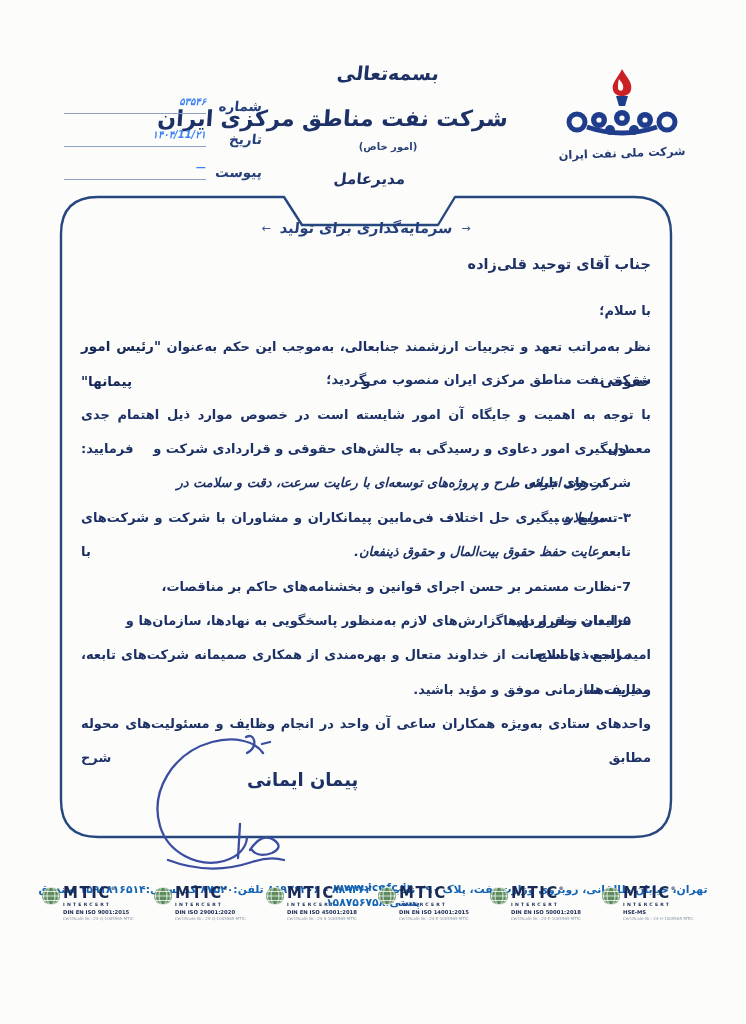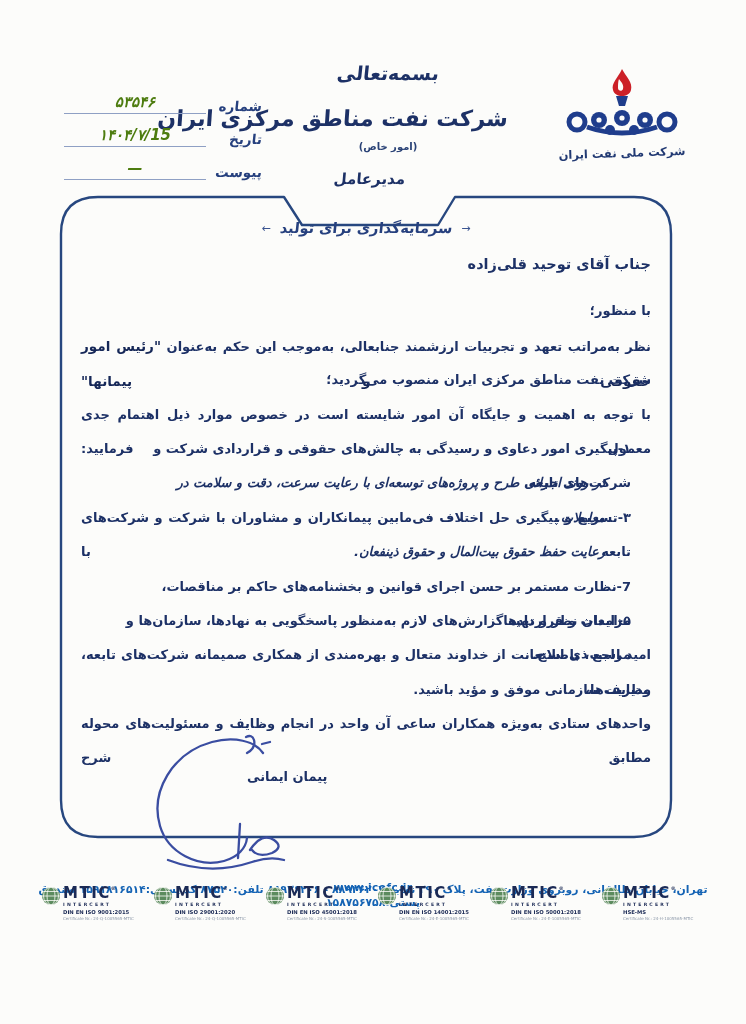--- a/index.html
+++ b/index.html
@@ -11,41 +11,41 @@
   .nioc-caption{font-size:11.5px;font-weight:bold;color:#223a73;transform:rotate(-2deg);margin-top:-2px;}
 
   .head-center{position:absolute;top:62px;left:268px;width:240px;text-align:center;color:#1d3166;}
   .bismillah{font-size:19px;font-weight:bold;transform:skewX(-6deg);}
   .company{font-size:22px;font-weight:bold;margin-top:22px;white-space:nowrap;transform:skewX(-4deg);}
   .company-type{font-size:10px;font-weight:bold;margin-top:10px;color:#2a4276;}
 
   .meta{position:absolute;top:88px;left:64px;width:198px;direction:rtl;}
   .meta-row{display:flex;align-items:flex-end;height:26px;margin-bottom:7px;}
   .meta-label{width:50px;font-size:13.5px;font-weight:bold;color:#26407e;transform:skewX(-6deg);padding-left:6px;}
-  .meta-value{flex:1;border-bottom:1.4px solid #8fa0c4;text-align:center;font-size:15px;font-weight:bold;font-style:italic;color:#4d7c0f;line-height:22px;}
+  .meta-value{flex:1;border-bottom:1.4px solid #8fa0c4;text-align:right;font-size:10px;font-weight:bold;font-style:italic;color:#3b82f6;line-height:22px;}
 
   .role{position:absolute;top:170px;left:284px;width:171px;text-align:center;font-size:15px;font-weight:bold;color:#1d3166;transform:skewX(-5deg);}
 
   
   svg.overlay{position:absolute;left:0;top:0;pointer-events:none;}
   .content{position:absolute;left:61px;top:197px;width:610px;height:641px;box-sizing:border-box;padding:0 20px;direction:rtl;}
   .slogan{height:50px;display:flex;align-items:center;justify-content:center;gap:9px;padding-top:12px;box-sizing:border-box;color:#26407e;}
   .slogan-text{font-size:14.5px;font-weight:bold;transform:skewX(-6deg);}
   .slogan-arrow{font-size:11px;color:#3a5490;}
 
   .ln{height:34.4px;line-height:34.4px;margin:0;font-size:13px;font-weight:bold;color:#1d3166;overflow:visible;}
   .lg{font-size:14.5px;}
   .right{margin-left:43px;}
   .just{text-align:justify;text-align-last:justify;}
   .ind1{padding-right:20px;}
   .ind2{padding-right:46px;font-style:italic;}
   .gap{margin-top:13px;}
   .b-strong{color:#152757;font-size:13.6px;}
 
-  .signer-name{position:absolute;left:247px;top:769px;font-size:13px;font-weight:bold;color:#1d3166;white-space:nowrap;}
+  .signer-name{position:absolute;left:247px;top:769px;font-size:18px;font-weight:bold;color:#1d3166;white-space:nowrap;}
 
   
   .addr{position:absolute;top:872px;left:0;width:746px;text-align:center;font-size:10.8px;font-weight:bold;color:#1463b4;direction:rtl;}
   .addr .ltr{direction:ltr;unicode-bidi:isolate;}
   .site{position:absolute;top:870px;left:0;width:746px;text-align:center;font-size:10.5px;font-weight:bold;color:#1463b4;letter-spacing:.5px;}
   .certs{position:absolute;top:886px;left:28px;width:690px;display:flex;justify-content:center;gap:8px;direction:ltr;}
   .cert{display:flex;gap:2px;width:104px;}
   .cert-col{display:flex;flex-direction:column;align-items:flex-start;line-height:1.25;}
   .brand{font-size:15px;font-weight:900;color:#1b2a55;letter-spacing:1.5px;line-height:1;}
   .reg{font-size:5px;vertical-align:top;}
@@ -90,42 +90,42 @@
     <div class="company-type">(امور خاص)</div>
   </div>
 
   <div class="meta">
     <div class="meta-row">
       <span class="meta-label">شماره</span>
       <span class="meta-value">۵۳۵۴۶</span>
     </div>
     <div class="meta-row">
       <span class="meta-label">تاریخ</span>
-      <span class="meta-value">۱۴۰۴/۷/15</span>
+      <span class="meta-value">۱۴۰۴/11/۲۱</span>
     </div>
     <div class="meta-row">
       <span class="meta-label">پیوست</span>
       <span class="meta-value">—</span>
     </div>
   </div>
 
   <div class="role">مدیرعامل</div>
 
   <svg class="overlay" width="746" height="1024">
     <path d="M455 197 L634 197 Q671 197 671 234 L671 800 Q671 837 634 837 L98 837 Q61 837 61 800 L61 234 Q61 197 98 197 L284 197 L302 225 L438 225 Z" fill="none" stroke="#27477f" stroke-width="2.4" stroke-linejoin="round"></path>
   </svg>
 
   <div class="content">
     <div class="slogan">
       <span class="slogan-arrow">→</span>
       <span class="slogan-text">سرمایه‌گذاری برای تولید</span>
       <span class="slogan-arrow">←</span>
     </div>
     <p class="ln right lg">جناب آقای توحید قلی‌زاده</p>
-    <p class="ln right gap">با منظور؛</p>
+    <p class="ln right gap">با سلام؛</p>
     <p class="ln just"><span>نظر به‌مراتب تعهد و تجربیات ارزشمند جنابعالی، به‌موجب این حکم به‌عنوان </span><strong class="b-strong">"رئیس امور حقوقی و پیمانها"</strong></p>
     <p class="ln right">شرکت نفت مناطق مرکزی ایران منصوب می‌گردید؛</p>
     <p class="ln just">با توجه به اهمیت و جایگاه آن امور شایسته است در خصوص موارد ذیل اهتمام جدی معمول فرمایید:</p>
     <p class="ln right ind1">۱-پیگیری امور دعاوی و رسیدگی به چالش‌های حقوقی و قراردادی شرکت و شرکت‌های تابعه.</p>
     <p class="ln right ind2">در روند اجرائی طرح و پروژه‌های توسعه‌ای با رعایت سرعت، دقت و سلامت در معاملات.</p>
     <p class="ln just ind1">۳-تسریع و پیگیری حل اختلاف فی‌مابین پیمانکاران و مشاوران با شرکت و شرکت‌های تابعه با</p>
     <p class="ln right ind2">رعایت حفظ حقوق بیت‌المال و حقوق ذینفعان.</p>
     <p class="ln right ind1">7-نظارت مستمر بر حسن اجرای قوانین و بخشنامه‌های حاکم بر مناقصات، مزایدات و قراردادها</p>
     <p class="ln right ind1">۵-امعان نظر و تهیه گزارش‌های لازم به‌منظور پاسخگویی به نهادها، سازمان‌ها و مراجع ذی‌صلاح.</p>
     <p class="ln just">امید است، با استعانت از خداوند متعال و بهره‌مندی از همکاری صمیمانه شرکت‌های تابعه، مدیریت‌ها،</p>

